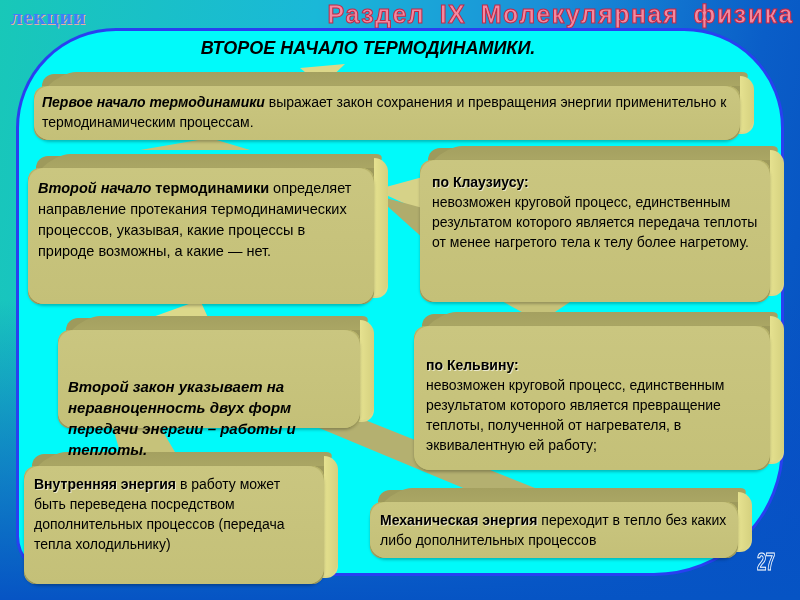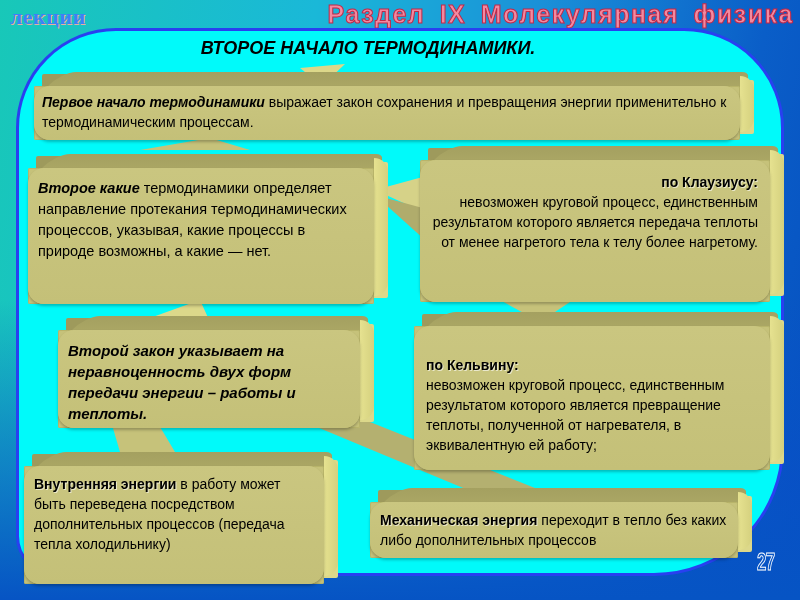--- a/index.html
+++ b/index.html
@@ -32,21 +32,21 @@
     box-sizing: border-box;
   }
   .title {
     position: absolute; left: 0; top: 38px; width: 736px; text-align: center;
     font-size: 18px; font-weight: bold; font-style: italic; color: #000;
     padding-left: 0;
   }
   .box {
     position: absolute;
     background: #c6c27a;
-    border-radius: 2px;
+    border-radius: 12px;
     box-shadow:
       inset 0 0 0 1px #b8b46a,
       8px -12px 0 0 #9e9a5c,
       14px -6px 0 0 #dcd88a;
     color: #000; font-size: 14px; line-height: 20px;
     padding: 10px 12px;
     box-sizing: border-box;
   }
   .box .top-face {
     position: absolute; left: 14px; top: -14px; right: -2px; height: 14px;
@@ -113,59 +113,59 @@
   <div class="content">
     <span class="bi">Первое начало термодинамики</span><span> выражает закон сохранения  и превращения  энергии применительно  к термодинамическим  процессам.</span>
   </div>
 </div>
 
 <div class="box" style="left:28px; top:168px; width:346px; height:136px; padding:10px 10px;">
   <div class="top-face"></div>
     <div class="side-face"></div>
     <div class="face"></div>
   <div class="content" style="font-size:14.5px; line-height:21px;">
-    <span class="bi">Второе какие</span><span style="font-weight:normal;"> термодинамики</span><span> определяет  направление  протекания термодинамических  процессов, указывая, какие процессы в природе возможны,  а какие — нет.</span>
+    <span class="bi">Второй начало</span><span style="font-weight:bold;"> термодинамики</span><span> определяет  направление  протекания термодинамических  процессов, указывая, какие процессы в природе возможны,  а какие — нет.</span>
   </div>
 </div>
 
-<div class="box" style="left:420px; top:160px; width:350px; height:142px; padding:12px 12px;text-align:right;">
+<div class="box" style="left:420px; top:160px; width:350px; height:142px; padding:12px 12px;">
   <div class="top-face"></div>
     <div class="side-face"></div>
     <div class="face"></div>
   <div class="content">
     <div class="b">по Клаузиусу:</div>
     <div>невозможен круговой процесс, единственным  результатом которого является передача теплоты от менее нагретого тела к телу более нагретому.</div>
   </div>
 </div>
 
 <div class="box" style="left:58px; top:330px; width:302px; height:98px; padding:10px 10px;">
   <div class="top-face"></div>
     <div class="side-face"></div>
     <div class="face"></div>
-  <div class="content" style="font-size:15px; line-height:21px;">
+  <div class="content" style="font-size:15px; line-height:21px;margin-top:36px;">
     <span class="bi">Второй закон указывает на неравноценность двух форм передачи энергии – работы и теплоты.</span>
   </div>
 </div>
 
 <div class="box" style="left:414px; top:326px; width:356px; height:144px; padding:29px 12px;">
   <div class="top-face"></div>
     <div class="side-face"></div>
     <div class="face"></div>
   <div class="content">
     <div class="b">по Кельвину:</div>
     <div>невозможен круговой процесс, единственным  результатом которого является превращение  теплоты, полученной  от нагревателя, в эквивалентную  ей работу;</div>
   </div>
 </div>
 
 <div class="box" style="left:24px; top:466px; width:300px; height:118px; padding:8px 10px;">
   <div class="top-face"></div>
     <div class="side-face"></div>
     <div class="face"></div>
   <div class="content">
-    <span class="b">Внутренняя  энергии</span><span>  в работу может быть переведена посредством  дополнительных процессов  (передача тепла холодильнику)</span>
+    <span class="b">Внутренняя  энергия</span><span>  в работу может быть переведена посредством  дополнительных процессов  (передача тепла холодильнику)</span>
   </div>
 </div>
 
 <div class="box" style="left:370px; top:502px; width:368px; height:56px; padding:8px 10px;">
   <div class="top-face"></div>
     <div class="side-face"></div>
     <div class="face"></div>
   <div class="content">
     <span class="b">Механическая энергия</span><span> переходит  в тепло  без каких либо  дополнительных процессов</span>
   </div>

